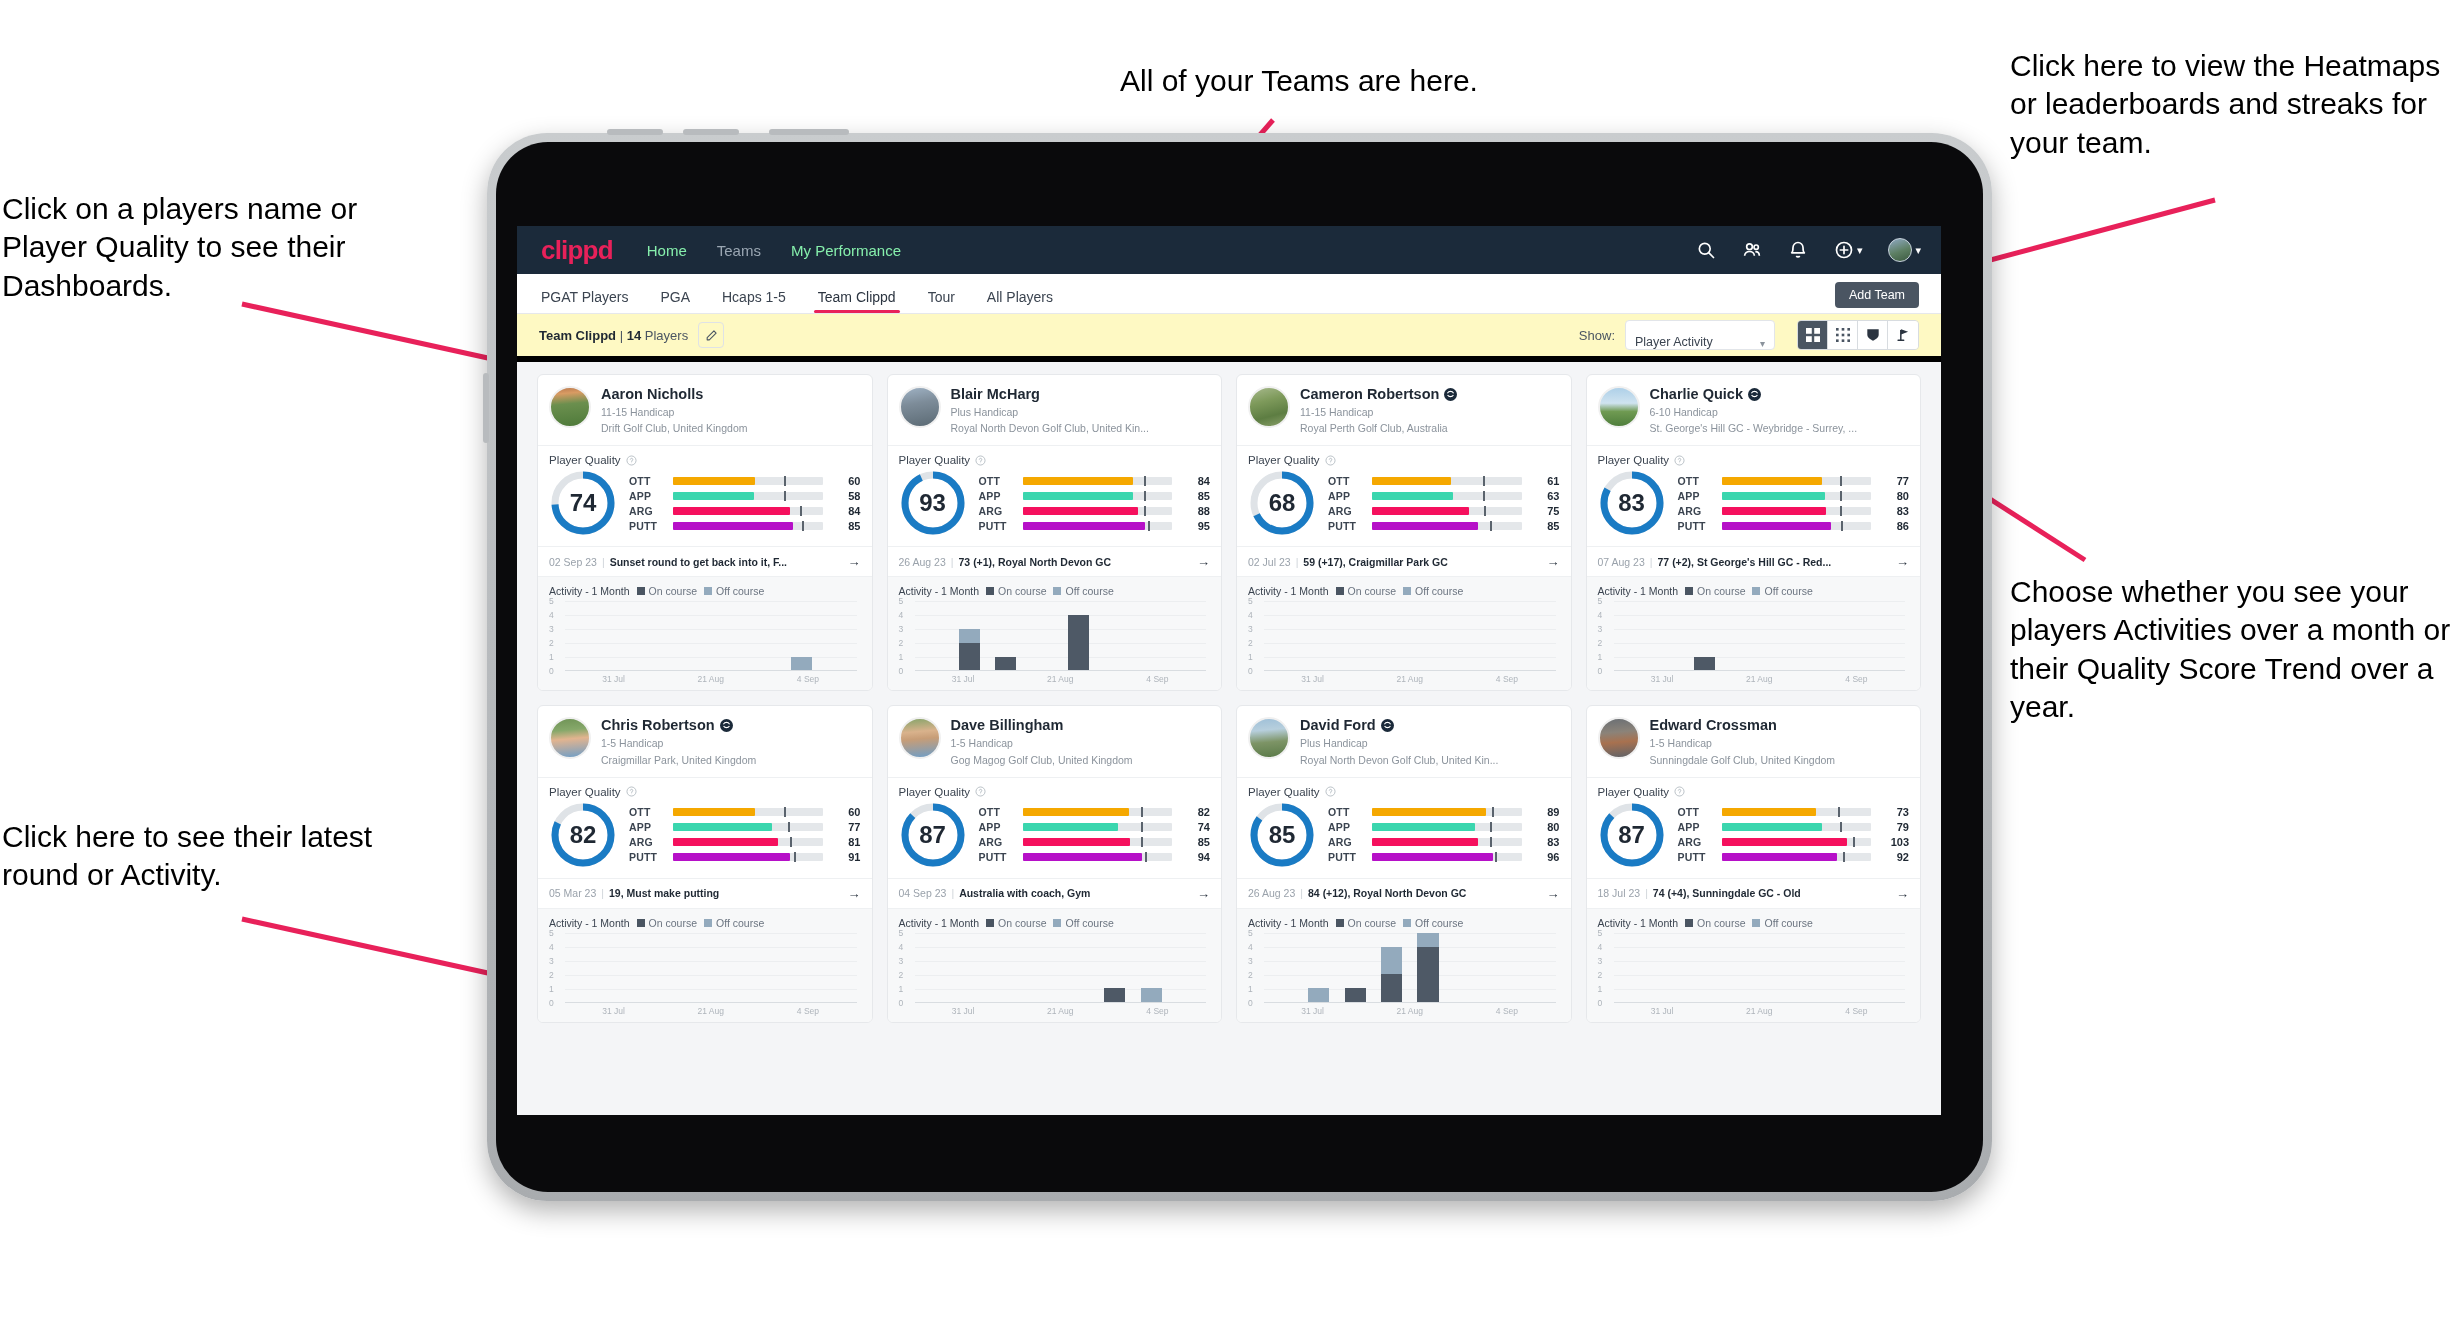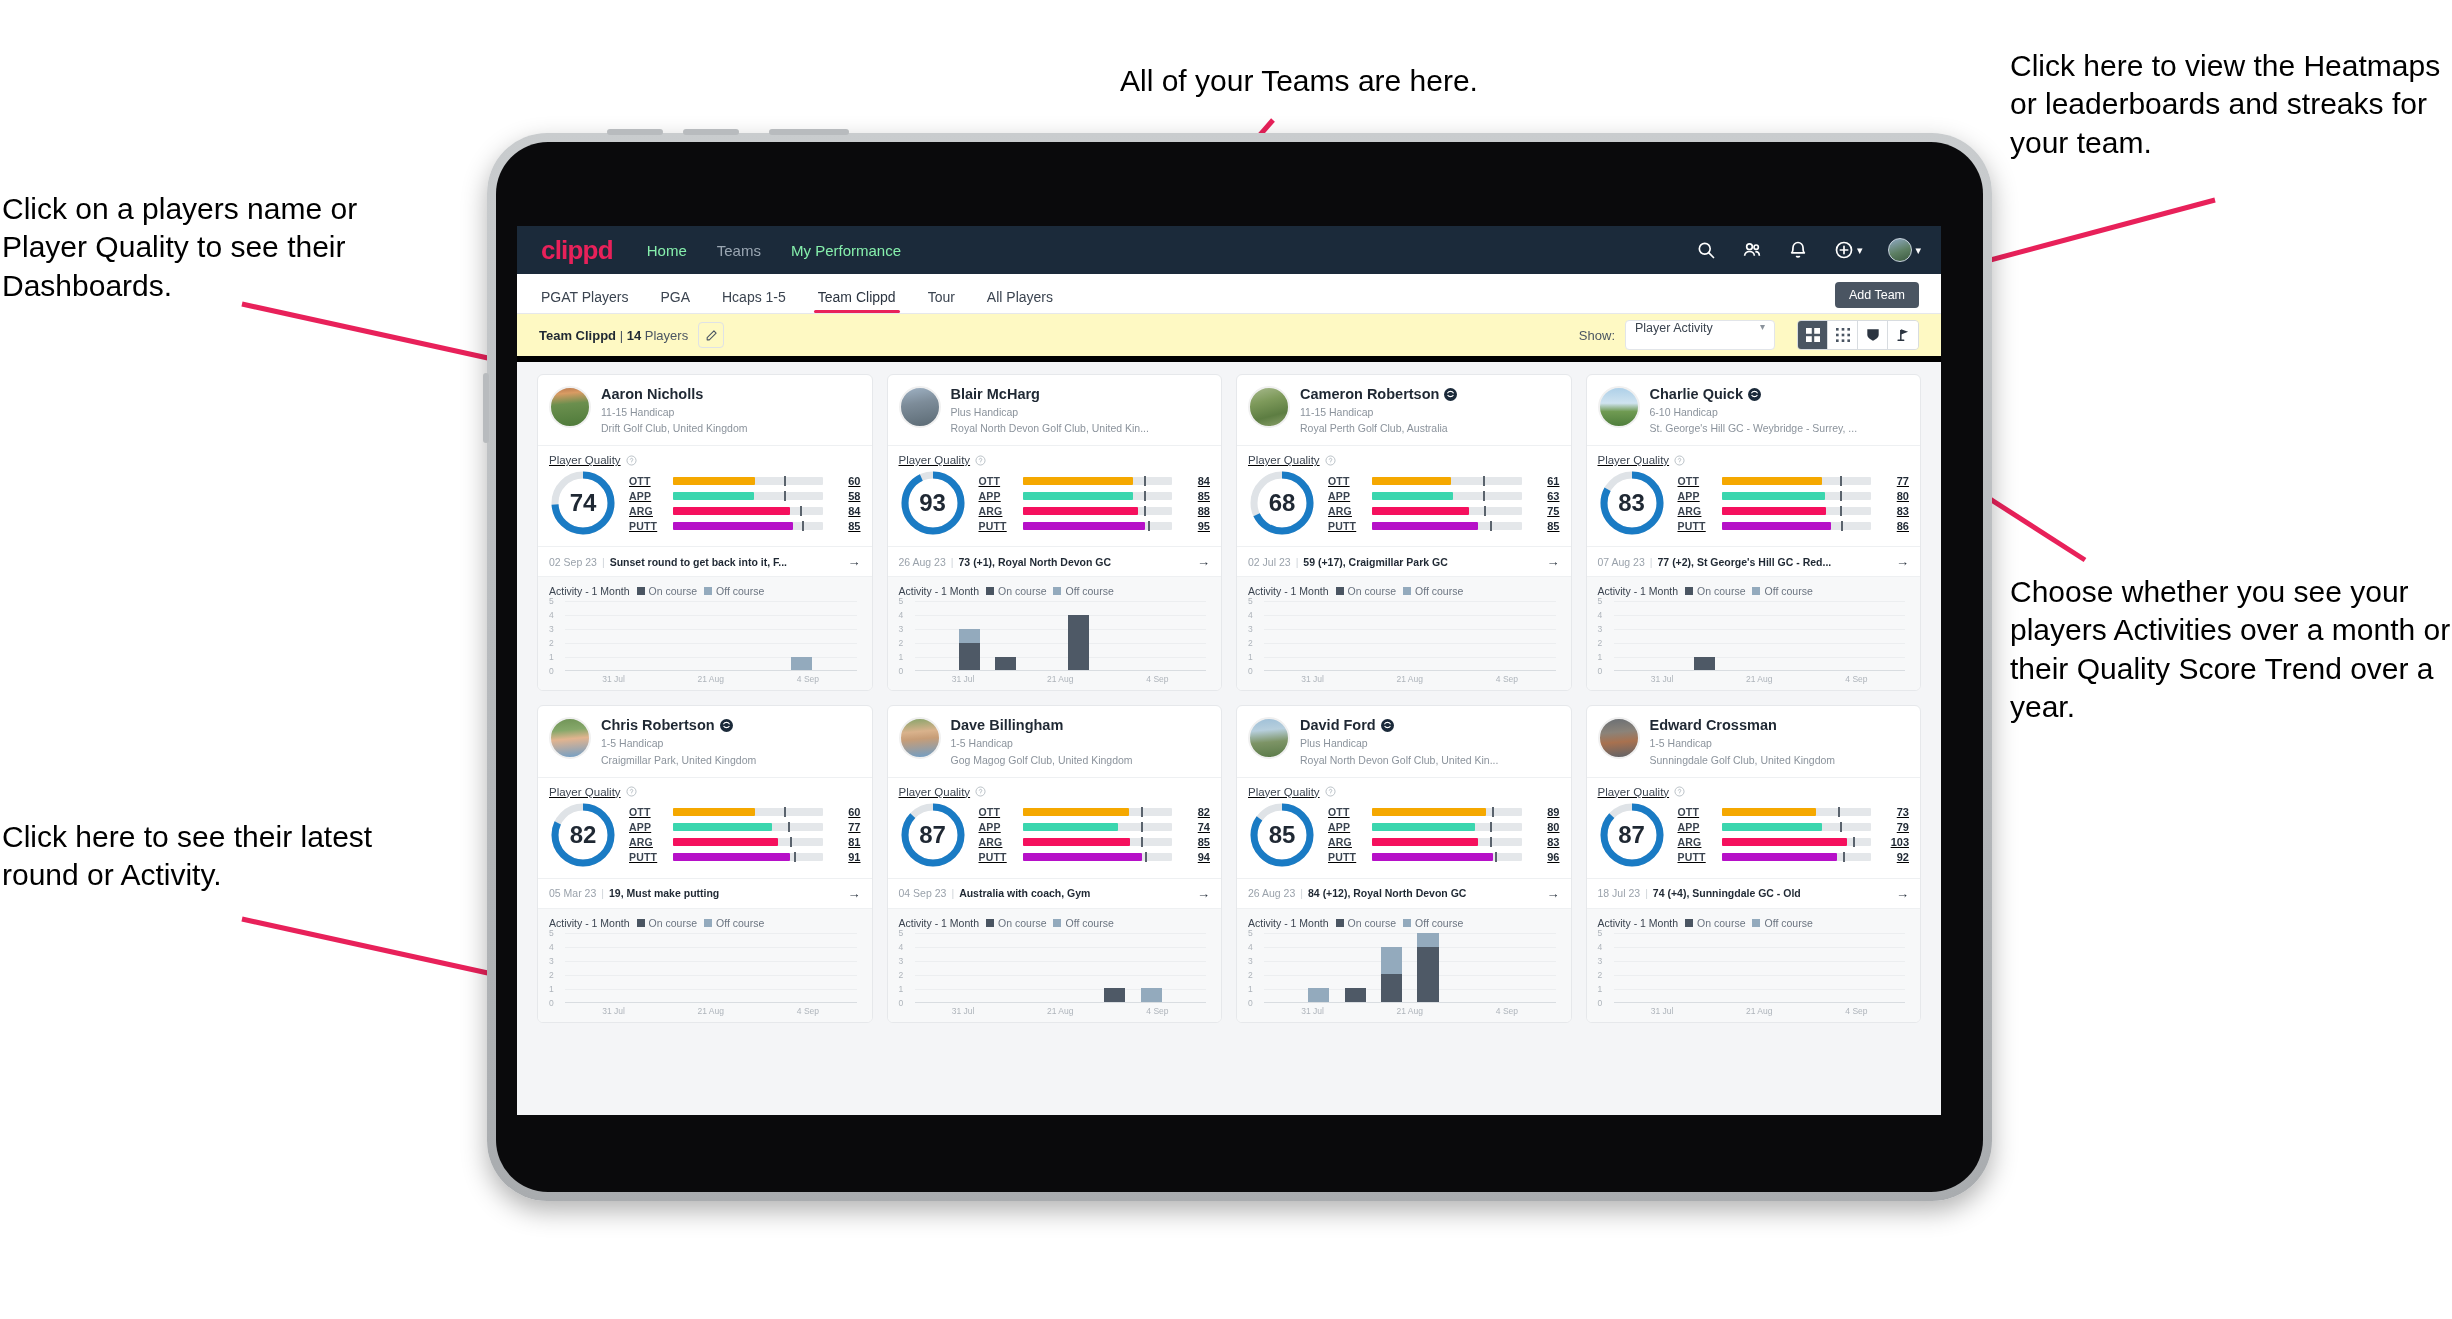--- a/index.html
+++ b/index.html
@@ -123,21 +123,21 @@
     display:flex; align-items:center; padding:0 10px; gap:8px;
   }
   #searchbox input {
     border:0; outline:0; font-size:13px; color:#9aa2ab;
     width:100%; font-family:"Liberation Sans", sans-serif; background:transparent;
   }
   #show-wrap { margin-left:auto; display:flex; align-items:center; gap:10px; }
   #show-label { font-size:13px; color:#4a5562; }
   #show-select {
     width:150px;height:30px;border:1px solid #e2e5e9;border-radius:4px;
-    display:flex;align-items:flex-start;justify-content:space-between;
+    display:flex;align-items:flex-end;justify-content:space-between;
     padding:0 9px; font-size:12.5px; color:#3b4450; background:#fff;
   }
   #viewgroup {
     display:flex; margin-left:12px; border:1px solid #d8dce0;
     border-radius:4px; overflow:hidden; height:30px;
   }
   .viewbtn {
     width:30px;height:28px;display:flex;align-items:center;justify-content:center;
     background:#fff; border-right:1px solid #d8dce0;
   }
@@ -157,21 +157,21 @@
   .card-head { display:flex; gap:10px; padding:11px 11px 10px 11px; }
   .pavatar {
     width:42px;height:42px;border-radius:50%;flex:0 0 42px;
     border:2px solid #f0f0f0;
   }
   .pname { font-size:14.5px; font-weight:bold; color:#1f2833; display:flex; align-items:center; gap:5px;}
   .pmeta { font-size:10.5px; color:#8b939c; margin-top:2.5px; line-height:1.35;
            white-space:nowrap; overflow:hidden; text-overflow:ellipsis; max-width:215px;}
   .verified { width:13px;height:13px;flex:0 0 13px; }
 
-  .pq-sec { border-top:1px solid #eef0f2; padding:8px 11px 9px 11px;text-decoration:underline; }
+  .pq-sec { border-top:1px solid #eef0f2; padding:8px 11px 9px 11px; }
   .pq-title { font-size:11.5px; color:#3b4450; display:flex; align-items:center; gap:5px; }
   .pq-body { display:flex; align-items:center; gap:12px; margin-top:3px; }
   .donut { position:relative; width:68px; height:68px; flex:0 0 68px; }
   .donut-val {
     position:absolute; inset:0; display:flex; align-items:center; justify-content:center;
     font-size:24px; font-weight:bold; color:#1f2833;
   }
   .metrics { flex:1; display:flex; flex-direction:column; gap:3px; }
   .mrow { display:flex; align-items:center; gap:14px; }
   .mlabel { font-size:10.5px; color:#3b4450; width:30px; font-weight:600; letter-spacing:0.2px;}

